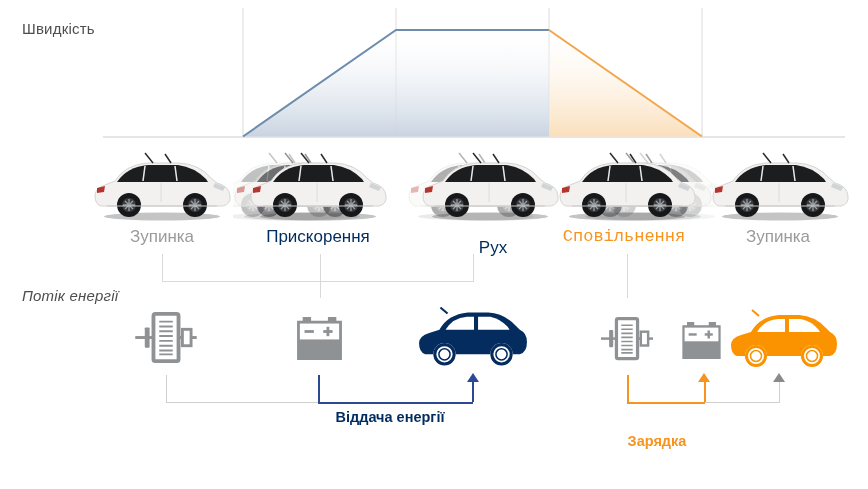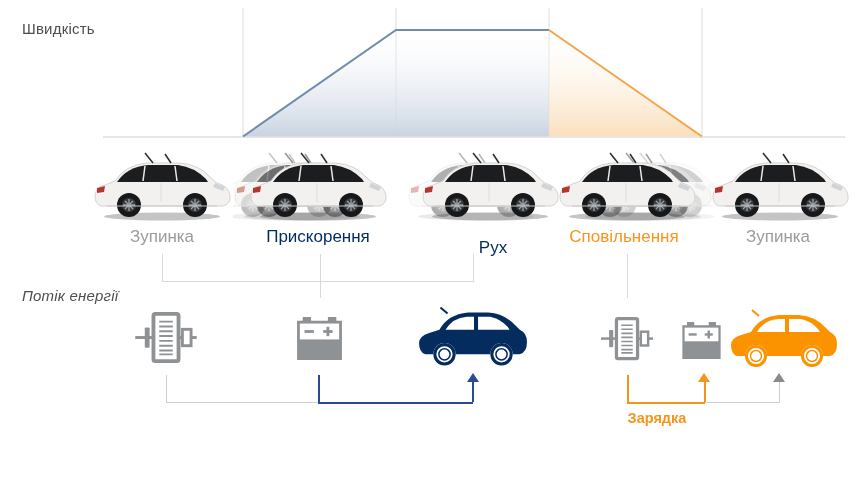--- a/index.html
+++ b/index.html
@@ -3,21 +3,21 @@
 <meta charset="utf-8">
 <style>
   html,body{margin:0;padding:0;background:#fff;}
   #stage{position:relative;width:868px;height:489px;background:#fff;overflow:hidden;
          font-family:"Liberation Sans","DejaVu Sans",sans-serif;}
   .abs{position:absolute;}
   .section-title{position:absolute;font-size:15px;color:var(--title_text,#4e4e4e);letter-spacing:.2px;}
   .phase-label{position:absolute;font-size:17px;transform:translateX(-50%);white-space:nowrap;}
   .phase-gray{color:var(--gray_text,#9b9b9b);}
   .phase-navy{color:var(--navy,#002c5f);}
-  .phase-orange{color:var(--orange,#f7941d);}
+  .phase-orange{color:var(--orange,#f7941d);font-family:Liberation Mono, monospace;}
   .flow-label{position:absolute;font-size:14.5px;font-weight:bold;transform:translateX(-50%);white-space:nowrap;}
   .flow-label-navy{color:var(--navy,#002c5f);}
   .flow-label-orange{color:var(--orange,#f7941d);}
   .ln{position:absolute;background:var(--light_line,#d9d9d9);}
   .ln-v{width:1px;}
   .ln-h{height:1px;}
   .ln-bgray{background:var(--bracket_gray,#cfcfcf);}
   .ln-navy{background:var(--navy_line,#2c4a93);}
   .ln-navy.ln-v{width:1.5px;}
   .ln-navy.ln-h{height:1.5px;}
@@ -174,23 +174,24 @@
   <svg class="abs icon-orange" style="left:729px;top:309px;" width="110" height="60" viewBox="0 0 110 60">
     <use href="#car-icon" width="110" height="60"></use>
   </svg>
 
   <div class="ln ln-v ln-bgray" style="left:166px;top:375px;height:27px;"></div>
   <div class="ln ln-h ln-bgray" style="left:166px;top:402px;width:152px;"></div>
   <div class="ln ln-v ln-navy" style="left:318px;top:375px;height:27px;"></div>
   <div class="ln ln-h ln-navy" style="left:318px;top:402px;width:155px;"></div>
   <div class="ln ln-v ln-navy" style="left:472px;top:381px;height:21px;"></div>
   <div class="arrow-up arrow-navy" style="left:467px;top:373px;"></div>
+  <div class="flow-label flow-label-navy" style="left:390px;top:409px;">Віддача енергії</div>
 
   <div class="ln ln-v ln-orange" style="left:627px;top:375px;height:27px;"></div>
   <div class="ln ln-h ln-orange" style="left:627px;top:402px;width:78px;"></div>
   <div class="ln ln-v ln-orange" style="left:704px;top:381px;height:21px;"></div>
   <div class="arrow-up arrow-orange" style="left:698px;top:373px;"></div>
   <div class="ln ln-h ln-bgray" style="left:705px;top:402px;width:75px;"></div>
   <div class="ln ln-v ln-bgray" style="left:779px;top:381px;height:21px;"></div>
   <div class="arrow-up arrow-gray" style="left:773px;top:373px;"></div>
-  <div class="flow-label flow-label-orange" style="left:657px;top:410px;">Зарядка</div>
+  <div class="flow-label flow-label-orange" style="left:657px;top:433px;">Зарядка</div>
 
 </div>
 
 </body></html>

